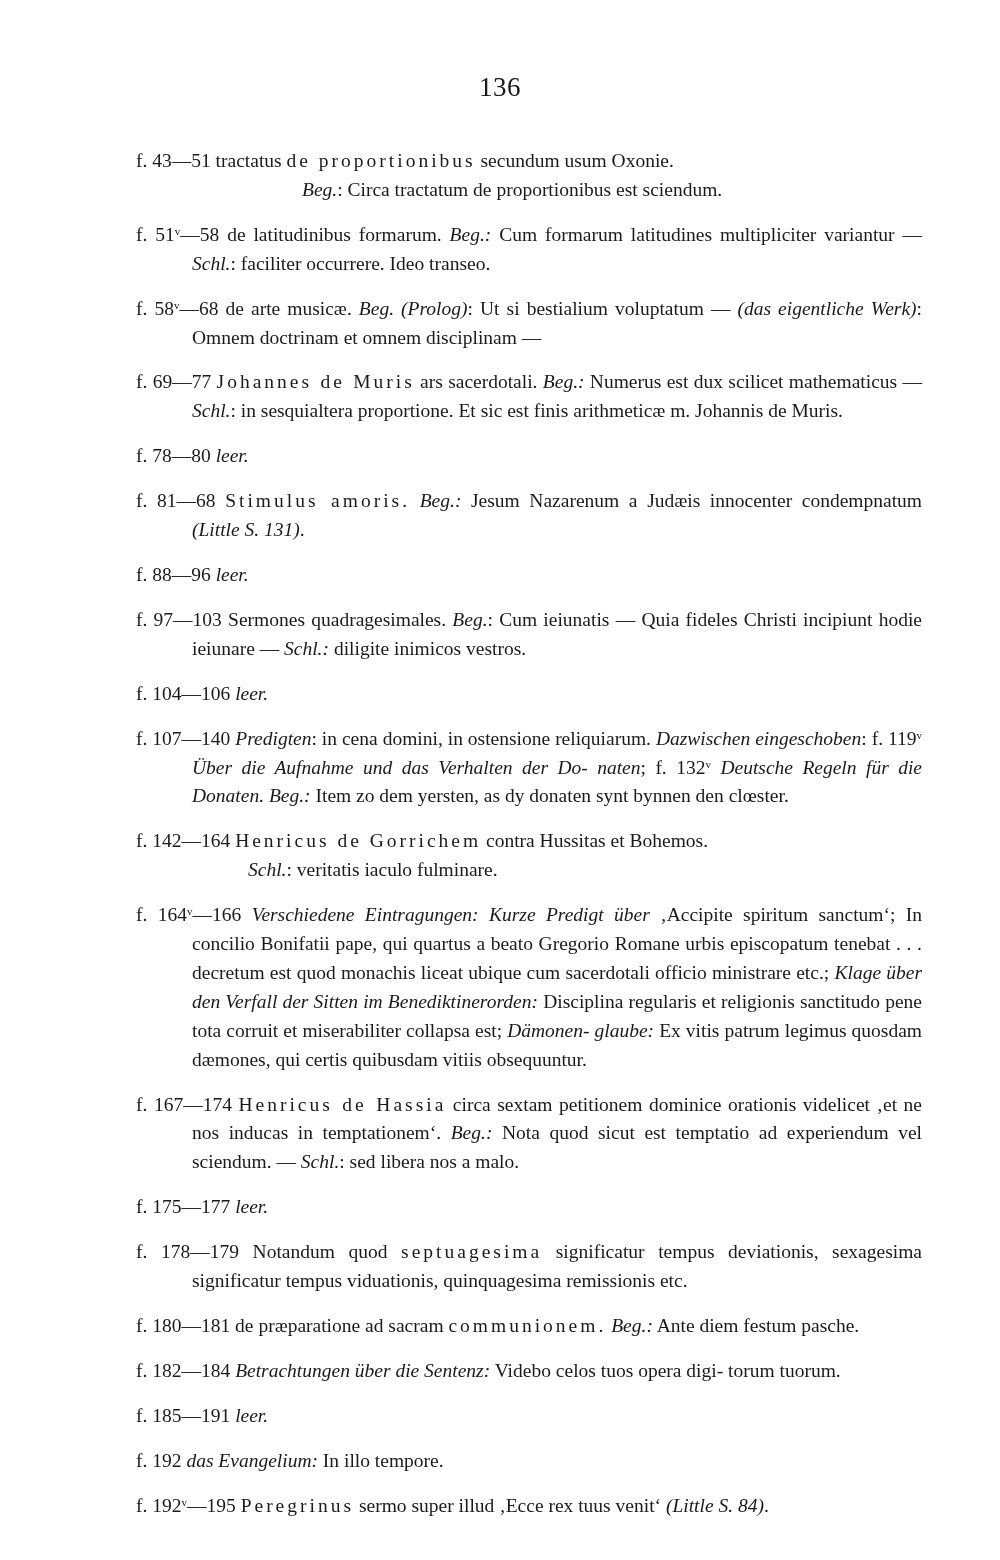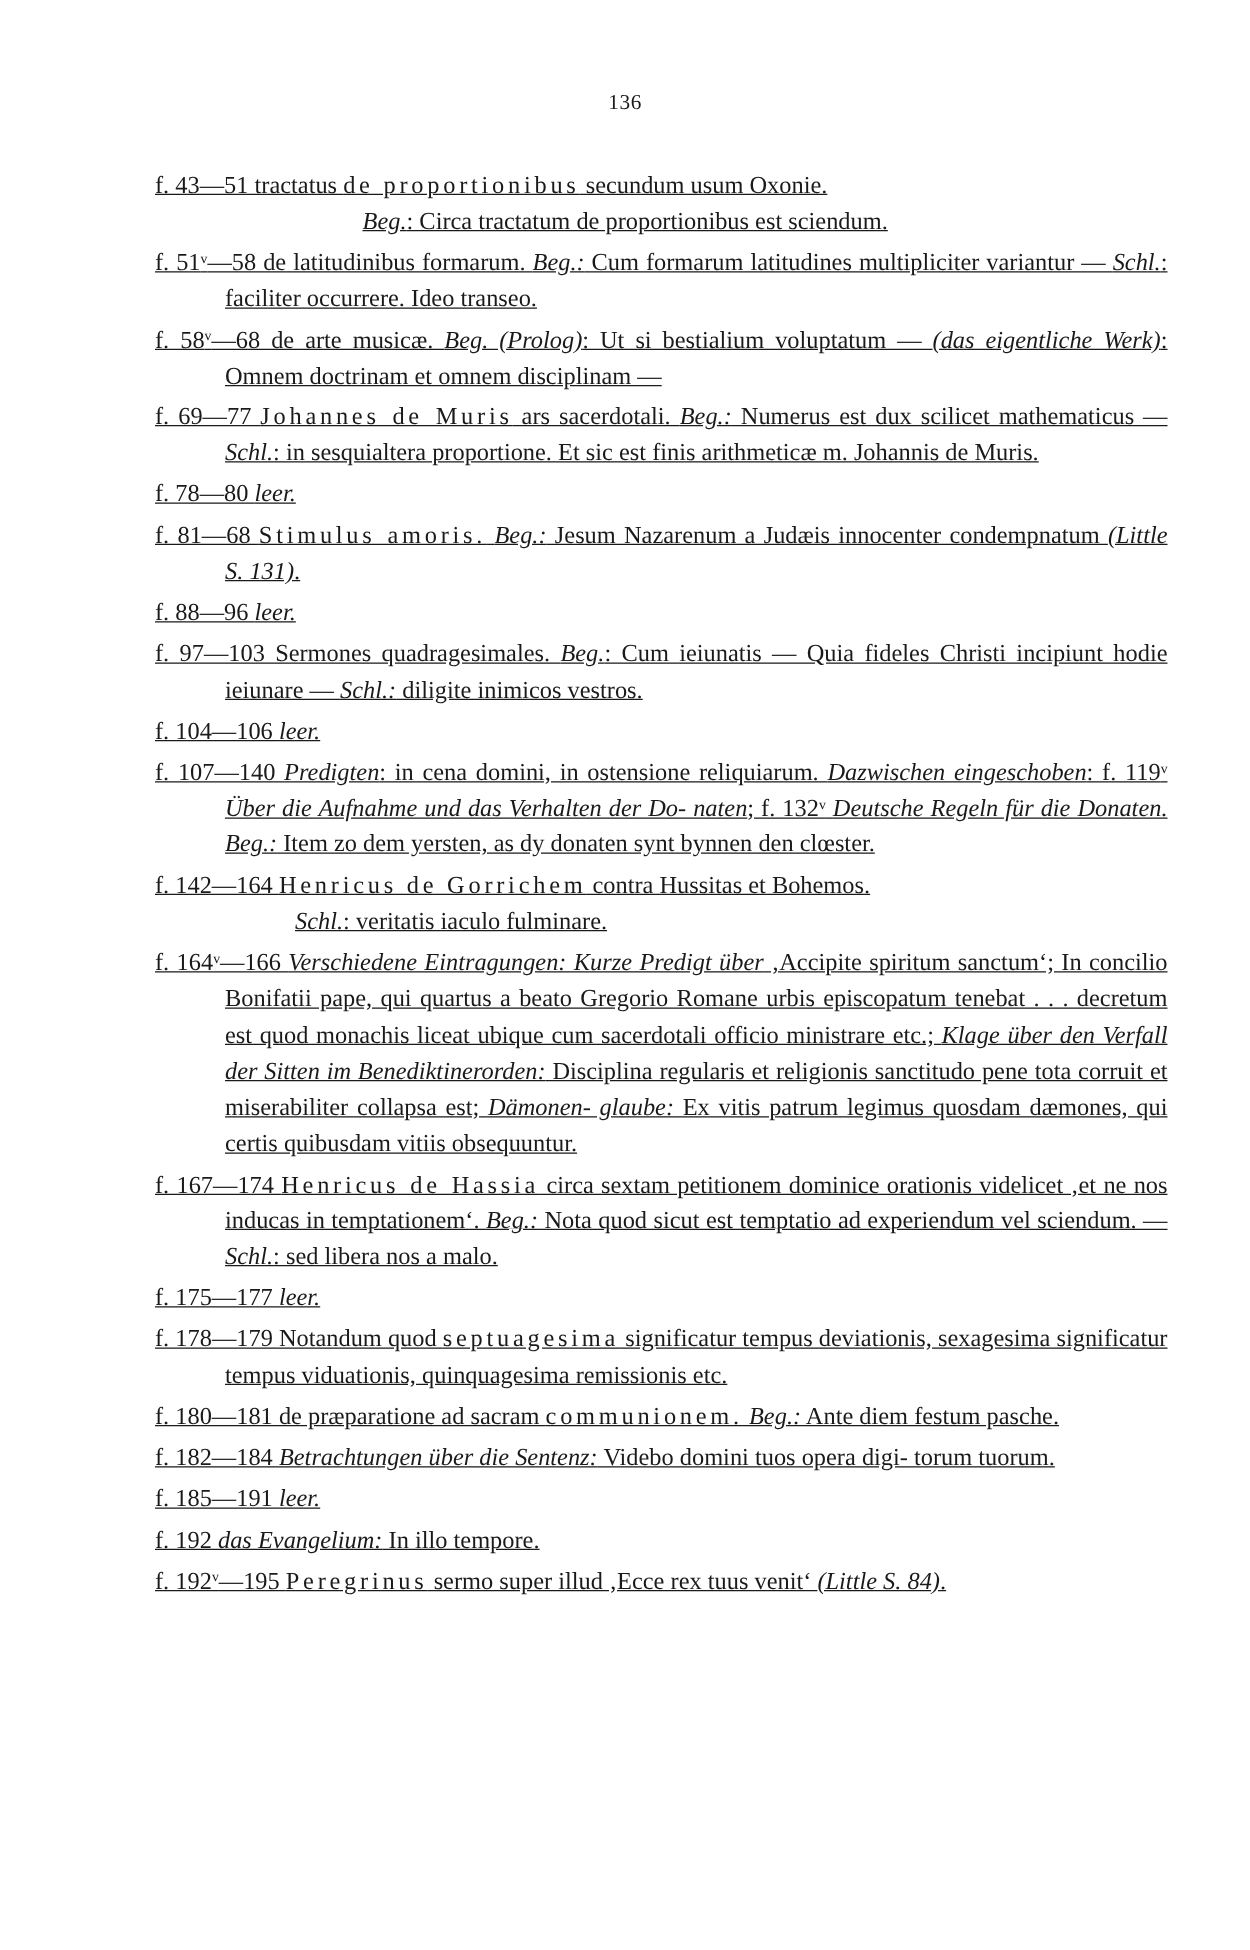--- a/index.html
+++ b/index.html
@@ -1,21 +1,21 @@
 <!DOCTYPE html>
 <html><head>
 <meta charset="utf-8">
 <style>
   html, body { margin:0; padding:0; background:#ffffff; }
   body { width:1000px; height:1560px; position:relative; overflow:hidden;
          font-family:"Liberation Serif","DejaVu Serif",serif; color:#1a1a1a; }
   .page-number { position:absolute; top:72px; left:0; width:1000px; text-align:center;
-                 font-size:17px; letter-spacing:0.5px; }
+                 font-size:27px; letter-spacing:0.5px; }
   .body { position:absolute; top:131px; left:120px; width:818px; font-size:19.5px; line-height:28.9px; }
-  .entry { padding-left:56px; text-indent:-56px; text-align:justify; margin:4px;text-decoration:underline; }
+  .entry { padding-left:56px; text-indent:-56px; text-align:justify; margin:16px; }
   .i { font-style:italic; }
   .sp { letter-spacing:3px; }
   sup { font-size:11px; vertical-align:6px; line-height:0; }
   .cont-indent { display:block; padding-left:110px; text-indent:0; }
   .cont-mid { display:block; padding-left:56px; text-indent:0; }
 </style>
 </head>
 <body>
 
 <div class="page-number">136</div>
@@ -30,17 +30,17 @@
     <p class="entry"><span>f. 88—96 </span><span class="i">leer.</span></p>
     <p class="entry"><span>f. 97—103 Sermones quadragesimales. </span><span class="i">Beg.</span><span>: Cum ieiunatis — Quia fideles Christi incipiunt hodie ieiunare — </span><span class="i">Schl.:</span><span> diligite inimicos vestros.</span></p>
     <p class="entry"><span>f. 104—106 </span><span class="i">leer.</span></p>
     <p class="entry"><span>f. 107—140 </span><span class="i">Predigten</span><span>: in cena domini, in ostensione reliquiarum. </span><span class="i">Dazwischen eingeschoben</span><span>: f. 119</span><sup>v</sup><span> </span><span class="i">Über die Aufnahme und das Verhalten der Do- naten</span><span>; f. 132</span><sup>v</sup><span> </span><span class="i">Deutsche Regeln für die Donaten.</span><span> </span><span class="i">Beg.:</span><span> Item zo dem yersten, as dy donaten synt bynnen den clœster.</span></p>
     <p class="entry"><span>f. 142—164 </span><span class="sp">Henricus de Gorrichem</span><span> contra Hussitas et Bohemos.</span><span class="cont-mid"><span class="i">Schl.</span><span>: veritatis iaculo fulminare.</span></span></p>
     <p class="entry"><span>f. 164</span><sup>v</sup><span>—166 </span><span class="i">Verschiedene Eintragungen: Kurze Predigt über</span><span> ‚Accipite spiritum sanctum‘; In concilio Bonifatii pape, qui quartus a beato Gregorio Romane urbis episcopatum tenebat . . . decretum est quod monachis liceat ubique cum sacerdotali officio ministrare etc.; </span><span class="i">Klage über den Verfall der Sitten im Benediktinerorden:</span><span> Disciplina regularis et religionis sanctitudo pene tota corruit et miserabiliter collapsa est; </span><span class="i">Dämonen- glaube:</span><span> Ex vitis patrum legimus quosdam dæmones, qui certis quibusdam vitiis obsequuntur.</span></p>
     <p class="entry"><span>f. 167—174 </span><span class="sp">Henricus de Hassia</span><span> circa sextam petitionem dominice orationis videlicet ‚et ne nos inducas in temptationem‘. </span><span class="i">Beg.:</span><span> Nota quod sicut est temptatio ad experiendum vel sciendum. — </span><span class="i">Schl.</span><span>: sed libera nos a malo.</span></p>
     <p class="entry"><span>f. 175—177 </span><span class="i">leer.</span></p>
     <p class="entry"><span>f. 178—179 Notandum quod </span><span class="sp">septuagesima</span><span> significatur tempus deviationis, sexagesima significatur tempus viduationis, quinquagesima remissionis etc.</span></p>
     <p class="entry"><span>f. 180—181 de præparatione ad sacram </span><span class="sp">communionem.</span><span> </span><span class="i">Beg.:</span><span> Ante diem festum pasche.</span></p>
-    <p class="entry"><span>f. 182—184 </span><span class="i">Betrachtungen über die Sentenz:</span><span> Videbo domini tuos opera digi- torum tuorum.</span></p>
+    <p class="entry"><span>f. 182—184 </span><span class="i">Betrachtungen über die Sentenz:</span><span> Videbo celos tuos opera digi- torum tuorum.</span></p>
     <p class="entry"><span>f. 185—191 </span><span class="i">leer.</span></p>
     <p class="entry"><span>f. 192 </span><span class="i">das Evangelium:</span><span> In illo tempore.</span></p>
     <p class="entry"><span>f. 192</span><sup>v</sup><span>—195 </span><span class="sp">Peregrinus</span><span> sermo super illud ‚Ecce rex tuus venit‘ </span><span class="i">(Little S. 84)</span><span>.</span></p>
   </div>
 
 </body></html>

